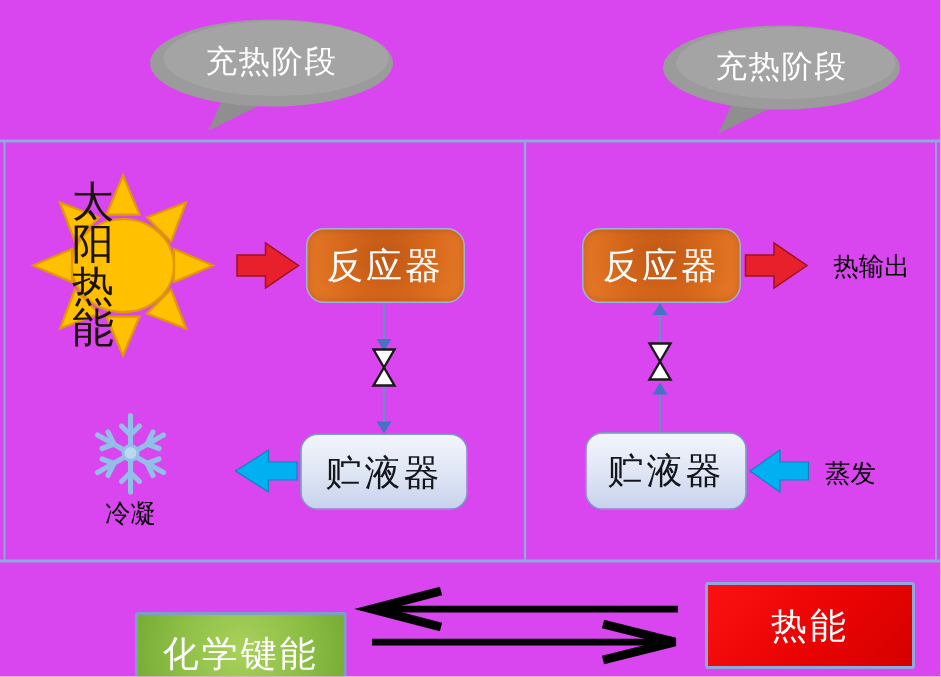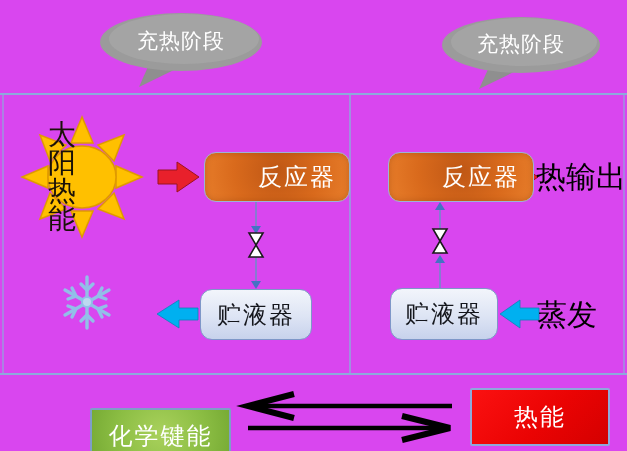--- a/index.html
+++ b/index.html
@@ -14,42 +14,41 @@
   }
   .bubble-text{color:#fff;font-size:21px;letter-spacing:1px;}
   .node{
     position:absolute;display:flex;align-items:center;justify-content:center;
     border-radius:12px;color:#fff;font-size:24px;letter-spacing:2px;
   }
   .reactor{
     background:radial-gradient(circle at 50% 38%, #bf5715 0%, #d96a1c 55%, #e87e2b 100%);
     border:1px solid #9db3d6;
     box-shadow:inset 0 0 6px rgba(120,50,0,.35);
-    padding-left:40px;
   }
   .storage{
     background:linear-gradient(180deg,#f2f5fb 0%,#dde4f4 55%,#c7d2ec 100%);
     border:1px solid #7e97c8;
     color:#14161c;
     align-items:center;
   }
   .chembox{
     background:radial-gradient(circle at 50% 45%, #a9d15c 0%, #8bbd43 60%, #76aa34 100%);
     border:2px solid #7f9dc9;
   }
   .heatbox{
     background:linear-gradient(135deg,#fb1111 0%,#ea0303 55%,#d40000 100%);
     border:2px solid #8ea9db;
   }
   .sun-label{
     position:absolute;left:48px;top:148px;width:56px;height:58px;
     display:flex;flex-direction:column;align-items:center;justify-content:center;
     font-size:28px;line-height:28px;color:#1a1208;letter-spacing:1px;
   }
-  .black-label{font-size:30px;color:#000;}
+  .black-label{font-size:17px;color:#000;}
 </style>
 </head>
 <body>
 
 <div id="stage">
 
   <svg class="abs" style="left:0;top:0" width="627" height="451" viewBox="0 0 627 451">
 
     <g>
       <line x1="0" y1="94" x2="627" y2="94" stroke="#8ea9db" stroke-width="2"></line>
@@ -137,20 +136,21 @@
     <span>太阳</span>
     <span>热能</span>
   </div>
 
   <div class="node reactor" style="left:204px;top:152px;width:104px;height:48px;">
     <span>反应器</span>
   </div>
   <div class="node storage" style="left:200px;top:289px;width:110px;height:49px;">
     <span>贮液器</span>
   </div>
+  <div class="lbl black-label" style="left:54px;top:327px;width:66px;height:30px;">冷凝</div>
 
   <div class="node reactor" style="left:388px;top:152px;width:104px;height:48px;">
     <span>反应器</span>
   </div>
   <div class="node storage" style="left:390px;top:288px;width:106px;height:50px;">
     <span>贮液器</span>
   </div>
   <div class="lbl black-label" style="left:540px;top:162px;width:82px;height:30px;">热输出</div>
   <div class="lbl black-label" style="left:536px;top:300px;width:62px;height:30px;">蒸发</div>
 

